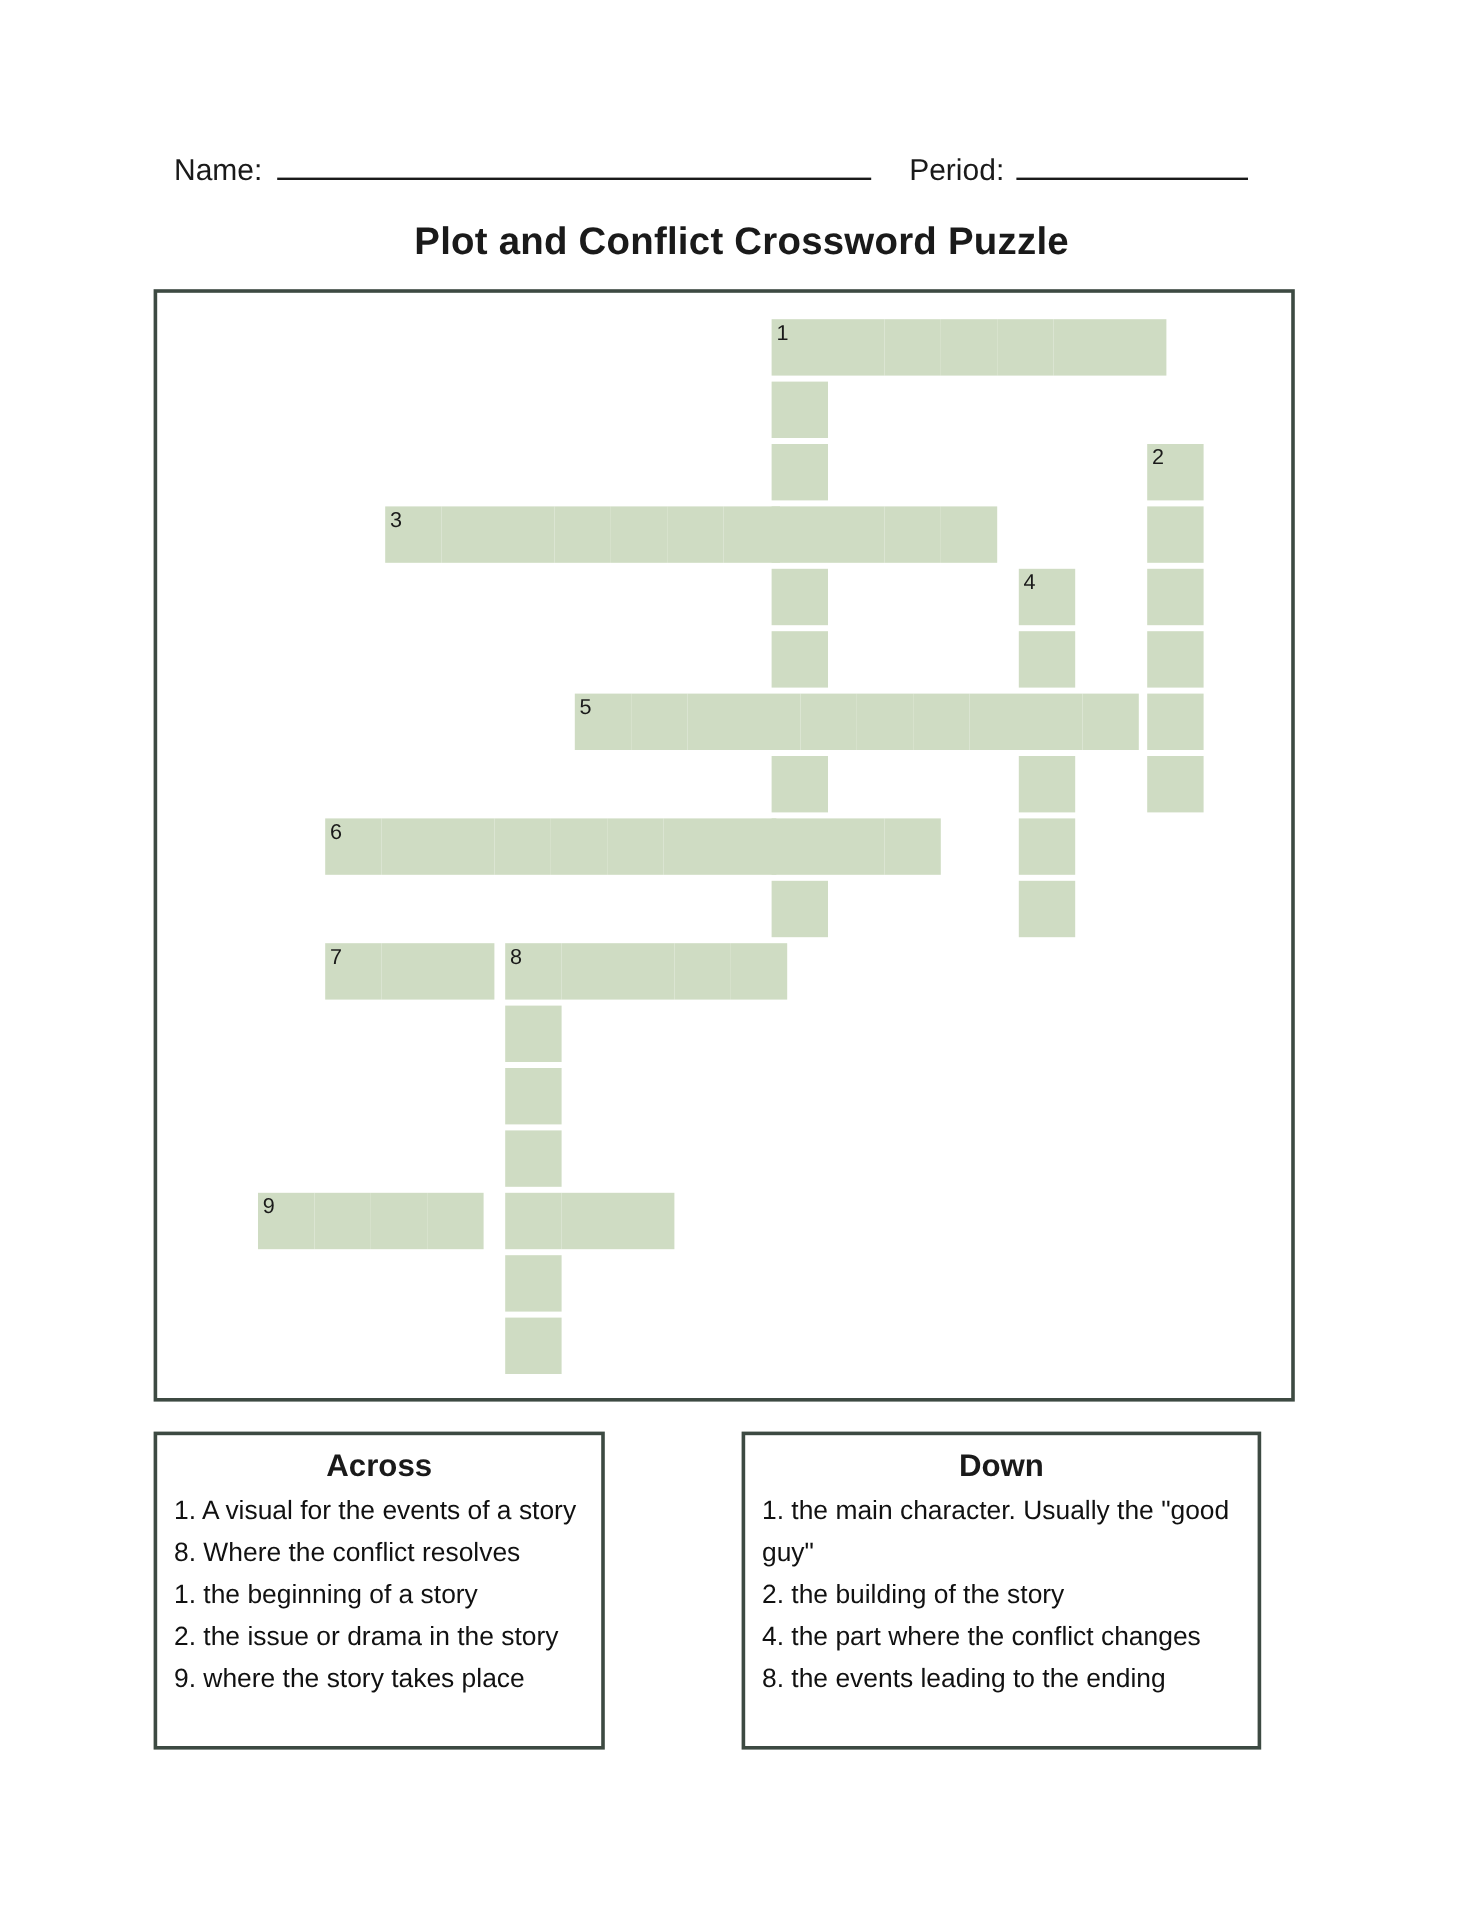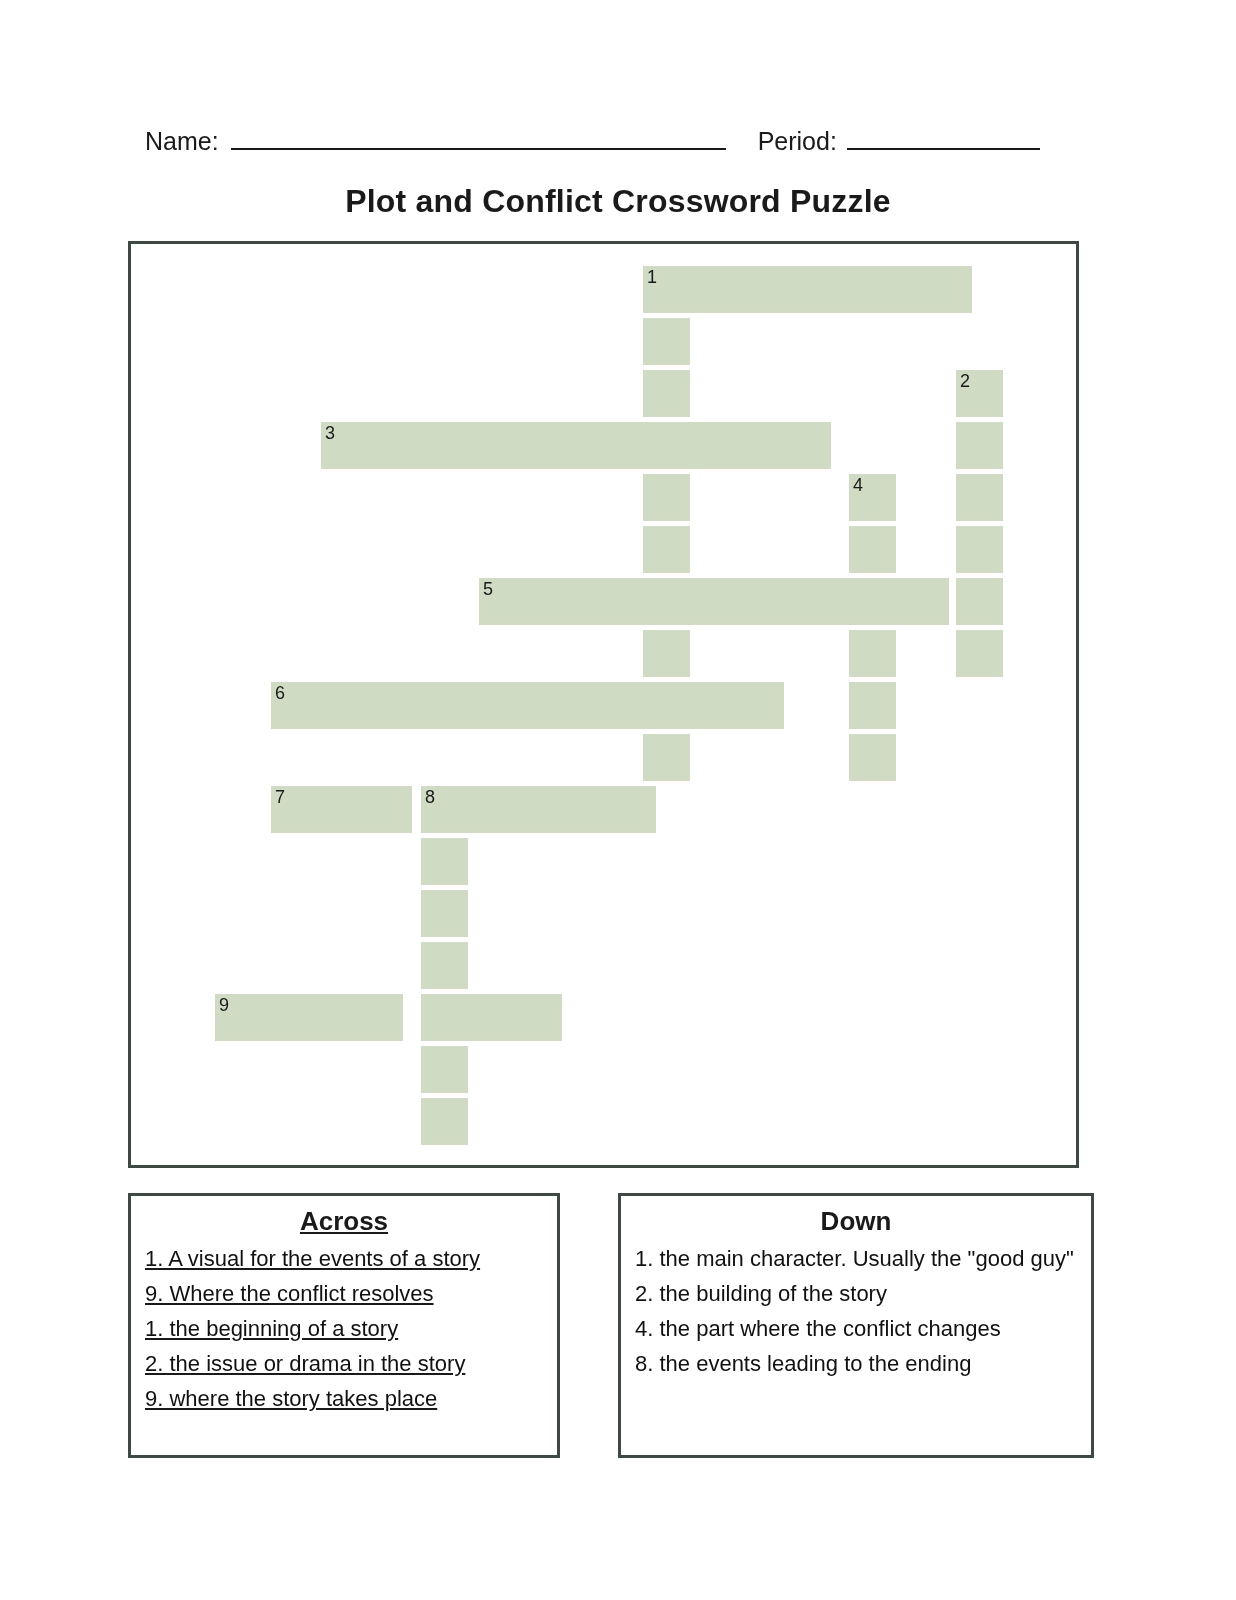--- a/index.html
+++ b/index.html
@@ -90,22 +90,22 @@
   }
 
   
   .clue-box {
     position: absolute;
     border: 3px solid #3d4a42;
     box-sizing: border-box;
     background: #ffffff;
     padding: 10px 14px 14px 14px;
   }
-  .clues-across { left: 128px; top: 1193px; width: 432px; height: 265px; text-decoration: underline; }
-  .clues-down   { left: 618px; top: 1193px; width: 476px; height: 265px; }
+  .clues-across { left: 128px; top: 1193px; width: 376px; height: 265px; }
+  .clues-down   { left: 618px; top: 1193px; width: 433px; height: 265px; }
   .clue-heading {
     text-align: center;
     font-size: 26px;
     font-weight: bold;
     margin-bottom: 4px;
   }
   .clue-item {
     font-size: 22px;
     line-height: 35px;
     color: #111;
@@ -223,21 +223,21 @@
         <div class="cell" style="left: 384px; top: 750px; width: 47px; height: 47px; background: rgb(207, 220, 195);"></div>
         <div class="cell" style="left: 290px; top: 802px; width: 47px; height: 47px; background: rgb(207, 220, 195);"></div>
         <div class="cell" style="left: 290px; top: 854px; width: 47px; height: 47px; background: rgb(207, 220, 195);"></div>
       </div>
   </div>
 
   <div class="clue-box clues-across">
     <div class="clue-heading">Across</div>
     <div id="across-list">
         <div class="clue-item">1. A visual for the events of a story</div>
-        <div class="clue-item">9. Where the conflict resolves</div>
+        <div class="clue-item">8. Where the conflict resolves</div>
         <div class="clue-item">1. the beginning of a story</div>
         <div class="clue-item">2. the issue or drama in the story</div>
         <div class="clue-item">9. where the story takes place</div>
       </div>
   </div>
 
   <div class="clue-box clues-down">
     <div class="clue-heading">Down</div>
     <div id="down-list">
         <div class="clue-item">1. the main character. Usually the "good guy"</div>

